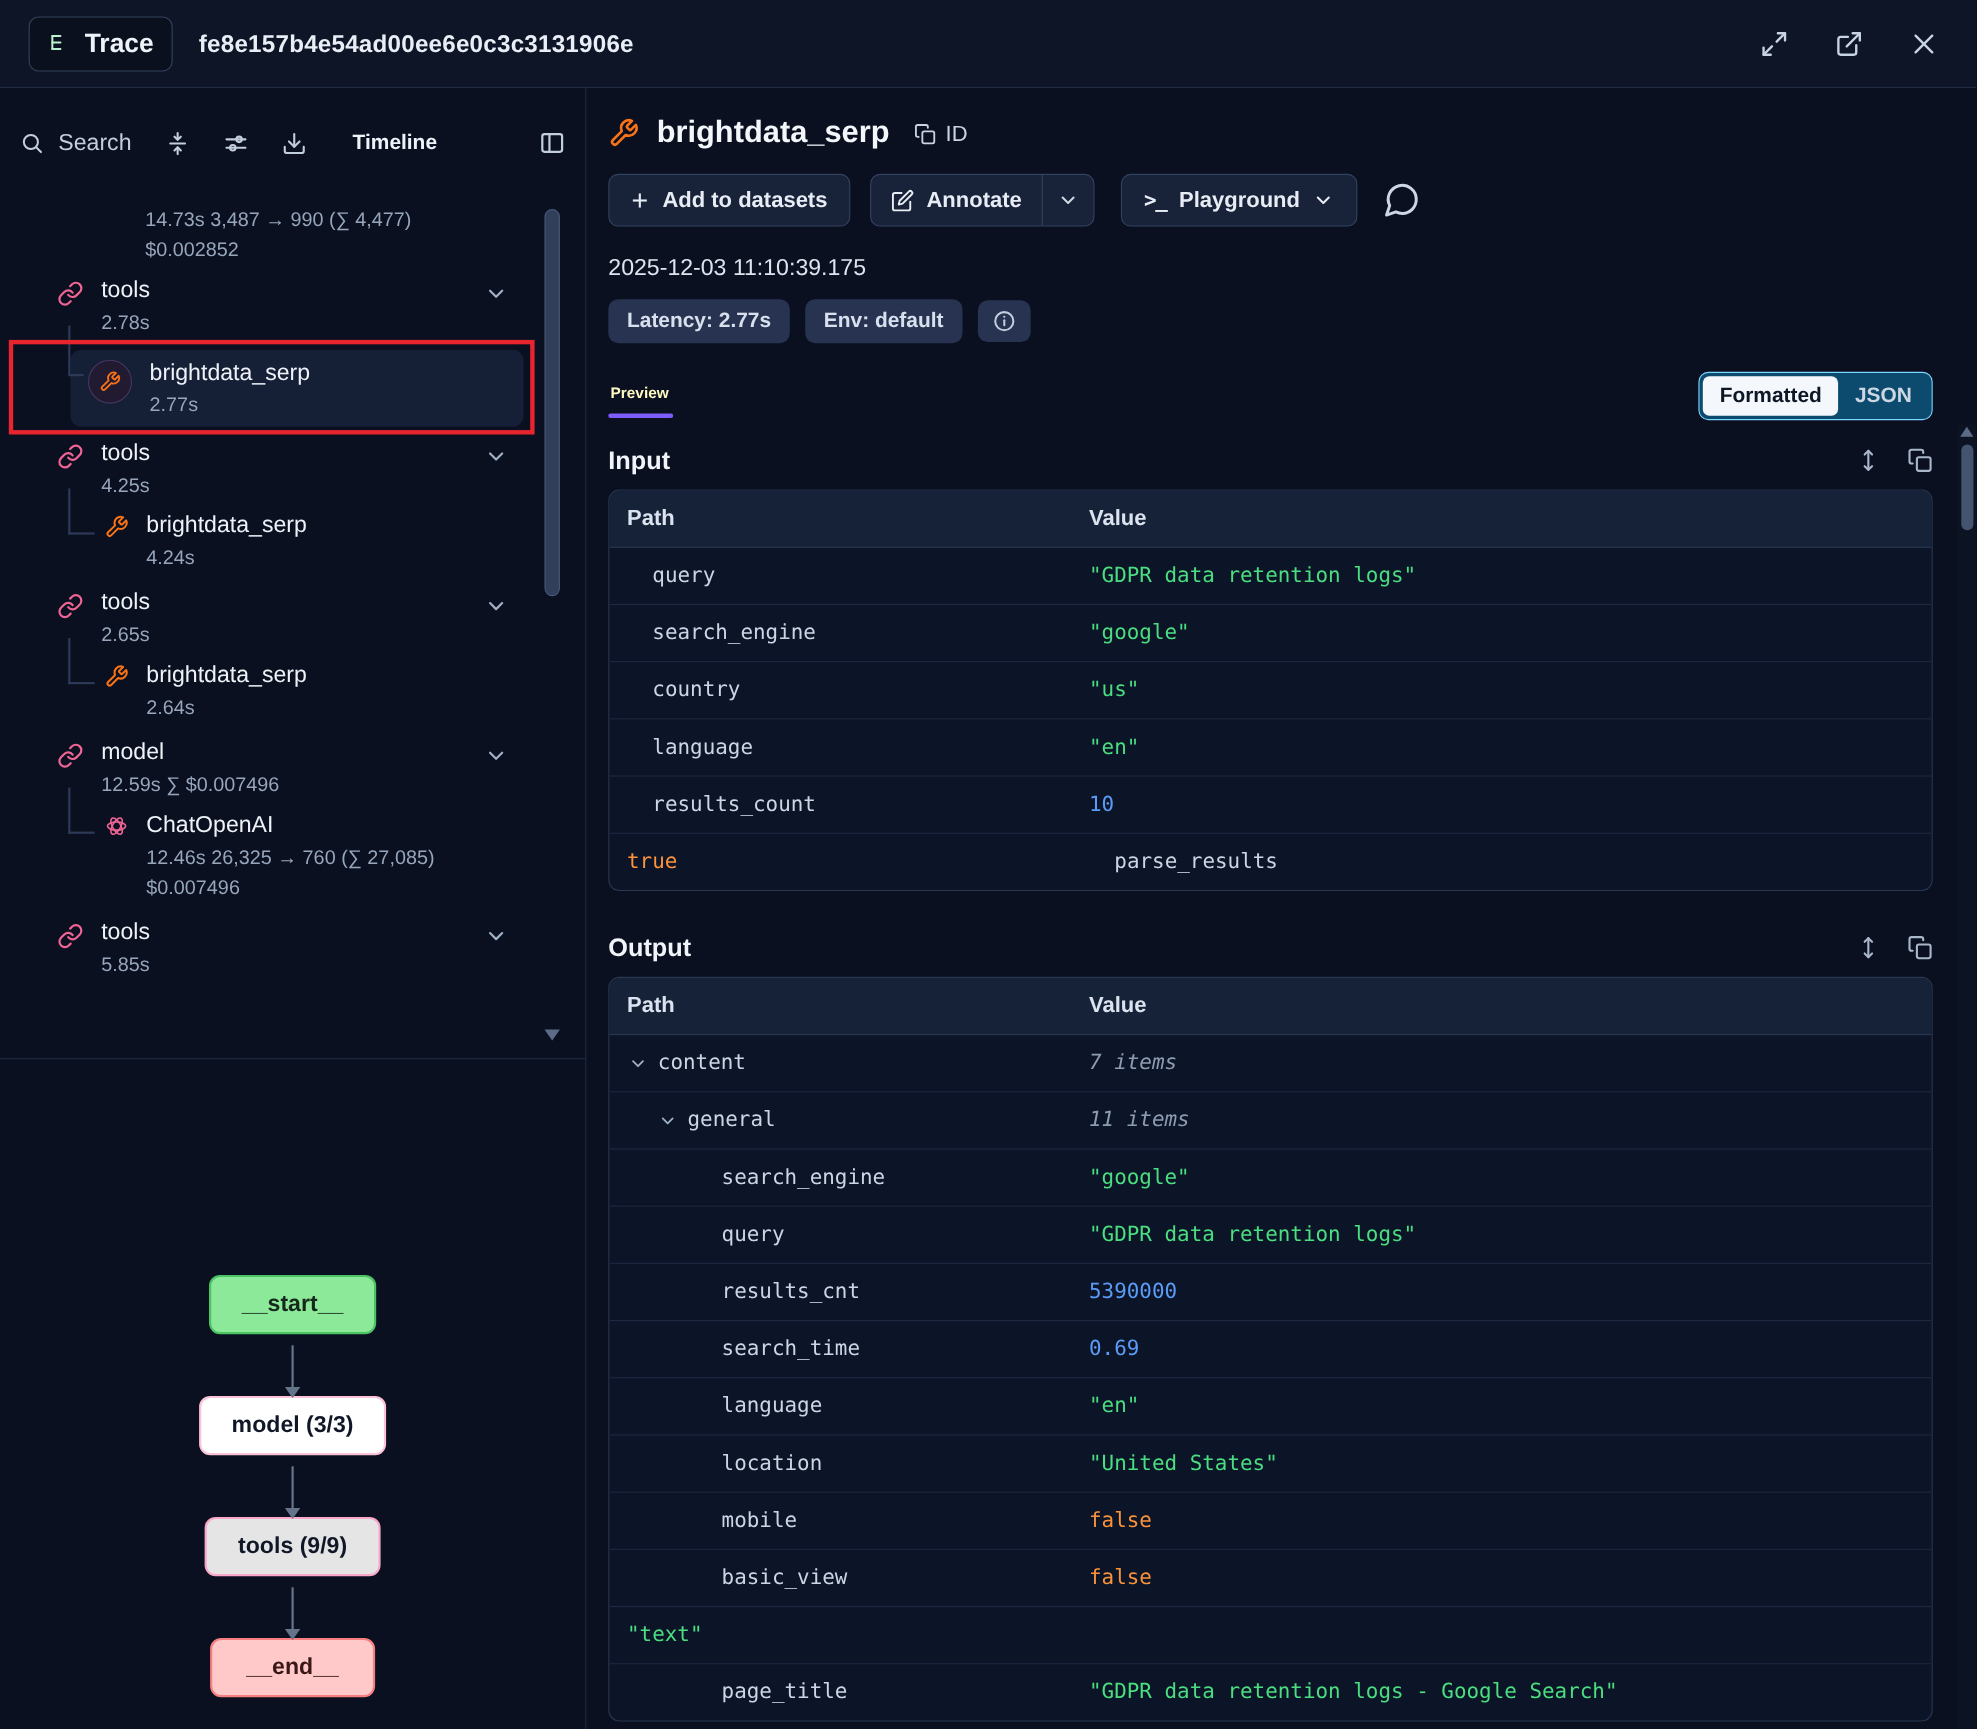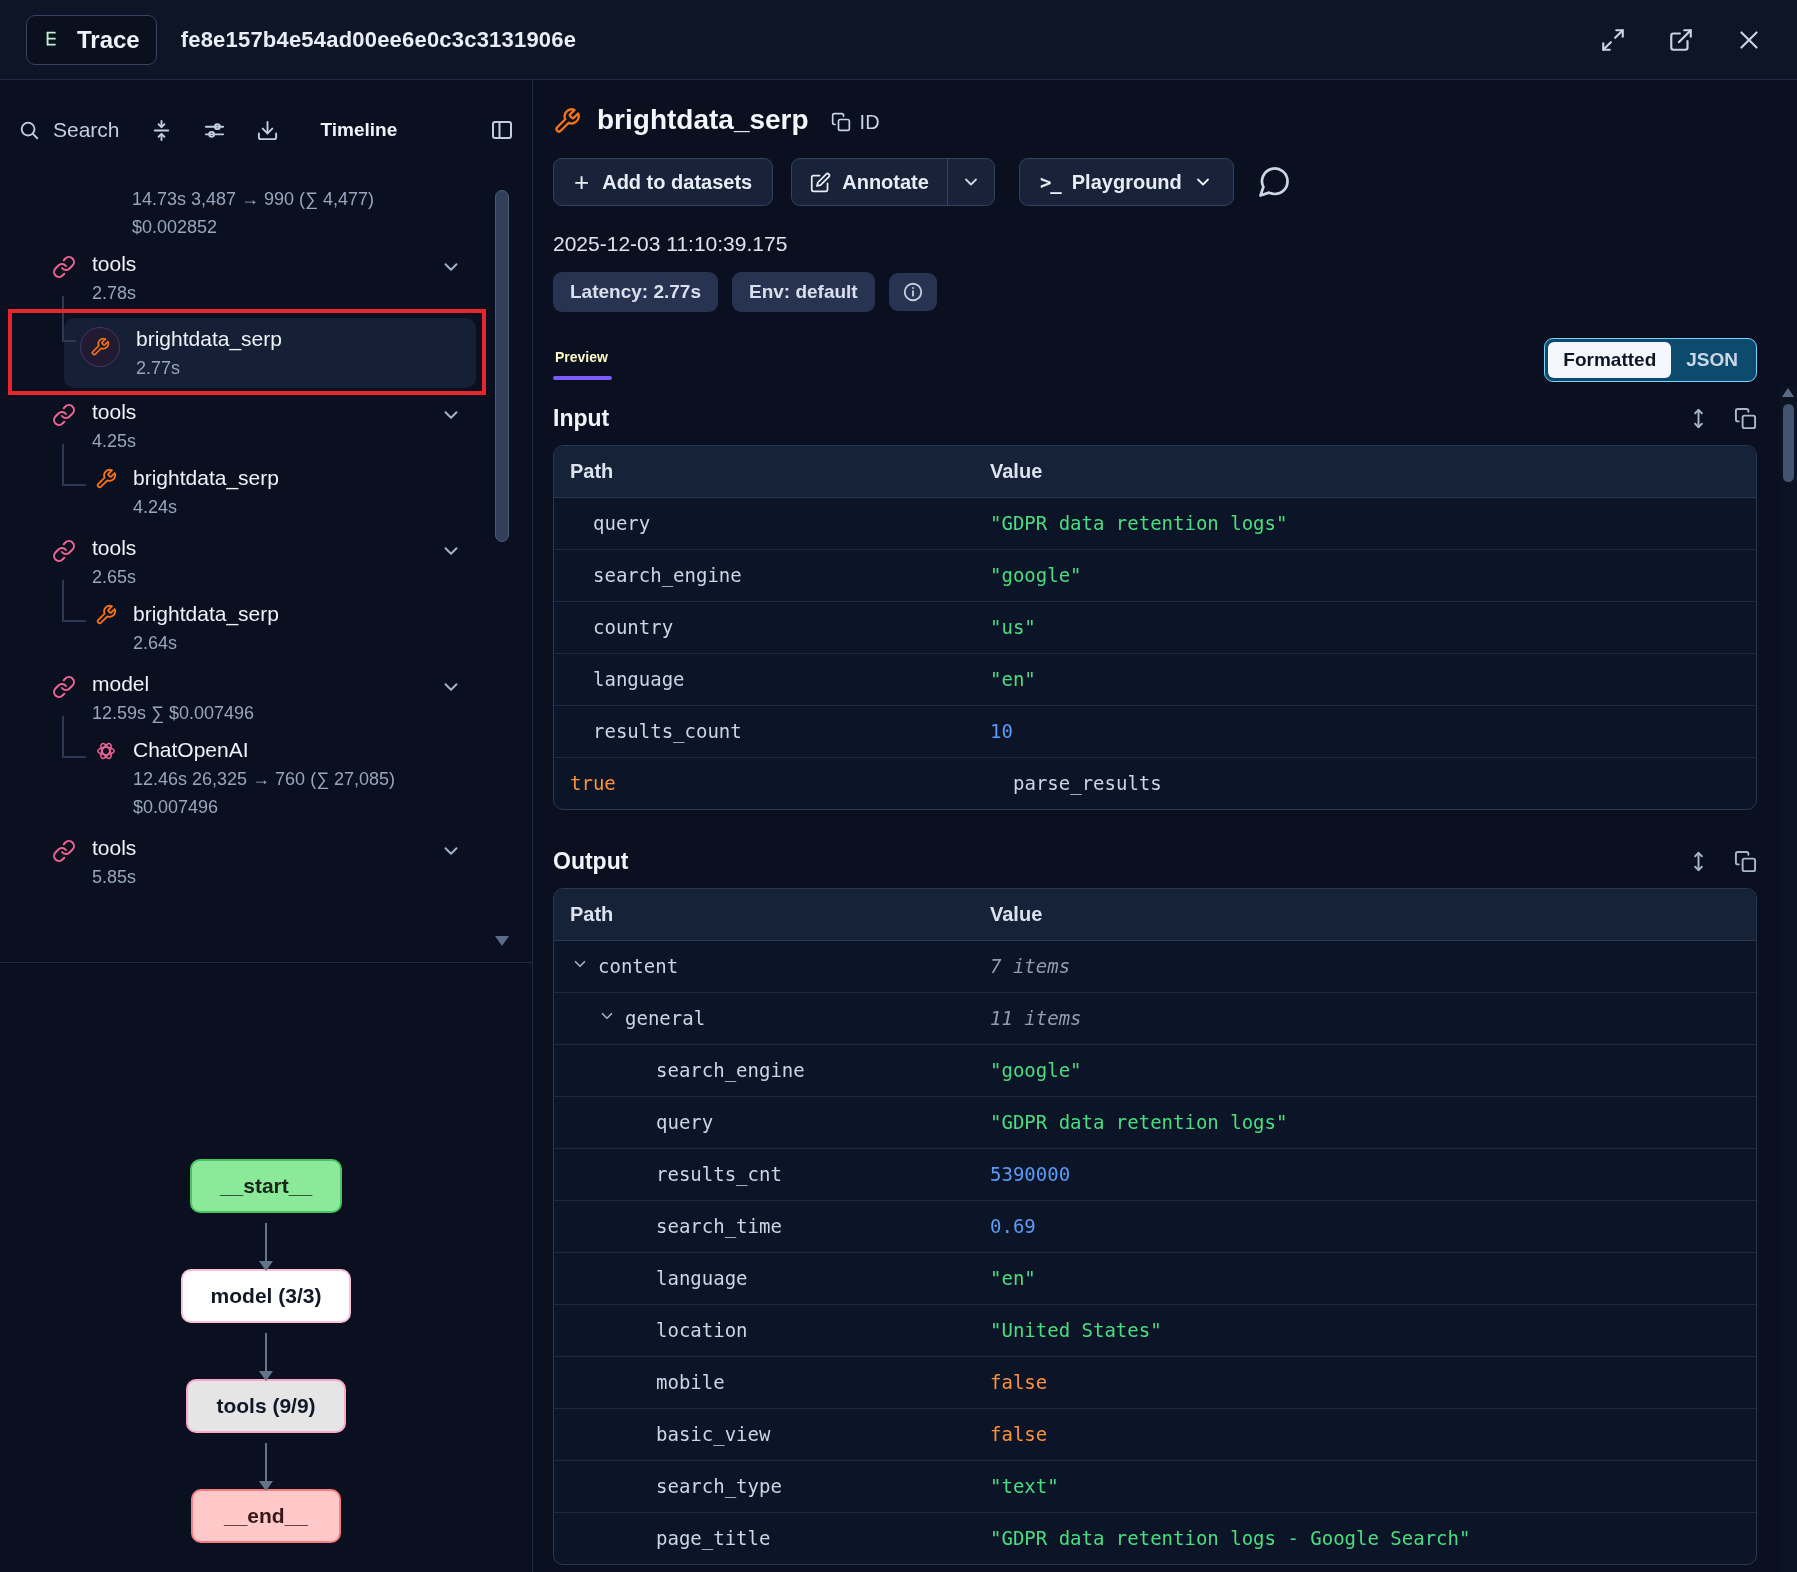--- a/index.html
+++ b/index.html
@@ -112,21 +112,21 @@
   .section-icons{margin-left:auto;display:flex;align-items:center;gap:24px;color:#a9b7cb}
   .section-icons span{cursor:pointer}
 
   .table{margin-top:13px;border:1px solid #283752;border-radius:10px;overflow:hidden;background:#0c1527}
   .thead{display:grid;grid-template-columns:420px 1fr;background:#162238;border-bottom:1px solid #283752}
   .thead>div{padding:14px 16px;font-size:20px;font-weight:700;color:#dbe3ef}
   .trow{display:grid;grid-template-columns:420px 1fr;border-bottom:1px solid #1d2942;cursor:pointer}
   .trow:last-child{border-bottom:none}
   .tcell{padding:14px 16px;font-family:"DejaVu Sans Mono",monospace;font-size:19px;line-height:23px;
     white-space:nowrap;overflow:hidden}
-  .key{color:#cbd6e5;display:flex;gap:9px}
+  .key{color:#cbd6e5;display:flex;align-items:center;gap:9px}
   .key.lvli{padding-left:39px}
   .key.lvl0{padding-left:17px}
   .key.lvl1{padding-left:44px}
   .key.lvl2{padding-left:102px}
   .chev{display:inline-flex;color:#9fb0c8}
   .val.string{color:var(--string-green,#4ade80)}
   .val.number{color:var(--number-blue,#5b9bf8)}
   .val.boolean{color:var(--boolean-orange,#fb923c)}
   .val.items{color:#8e9cb3;font-style:italic}
 
@@ -639,23 +639,20 @@
               </div>
               <div class="tcell val boolean">false</div>
             </div>
             <div class="trow">
               <div class="tcell key lvl2">
                 <span>basic_view</span>
               </div>
               <div class="tcell val boolean">false</div>
             </div>
             <div class="trow">
-              <div class="tcell key lvl2">
-                <span>search_type</span>
-              </div>
               <div class="tcell val string">"text"</div>
             </div>
             <div class="trow">
               <div class="tcell key lvl2">
                 <span>page_title</span>
               </div>
               <div class="tcell val string">"GDPR data retention logs - Google Search"</div>
             </div>
           </div>
       </div>

